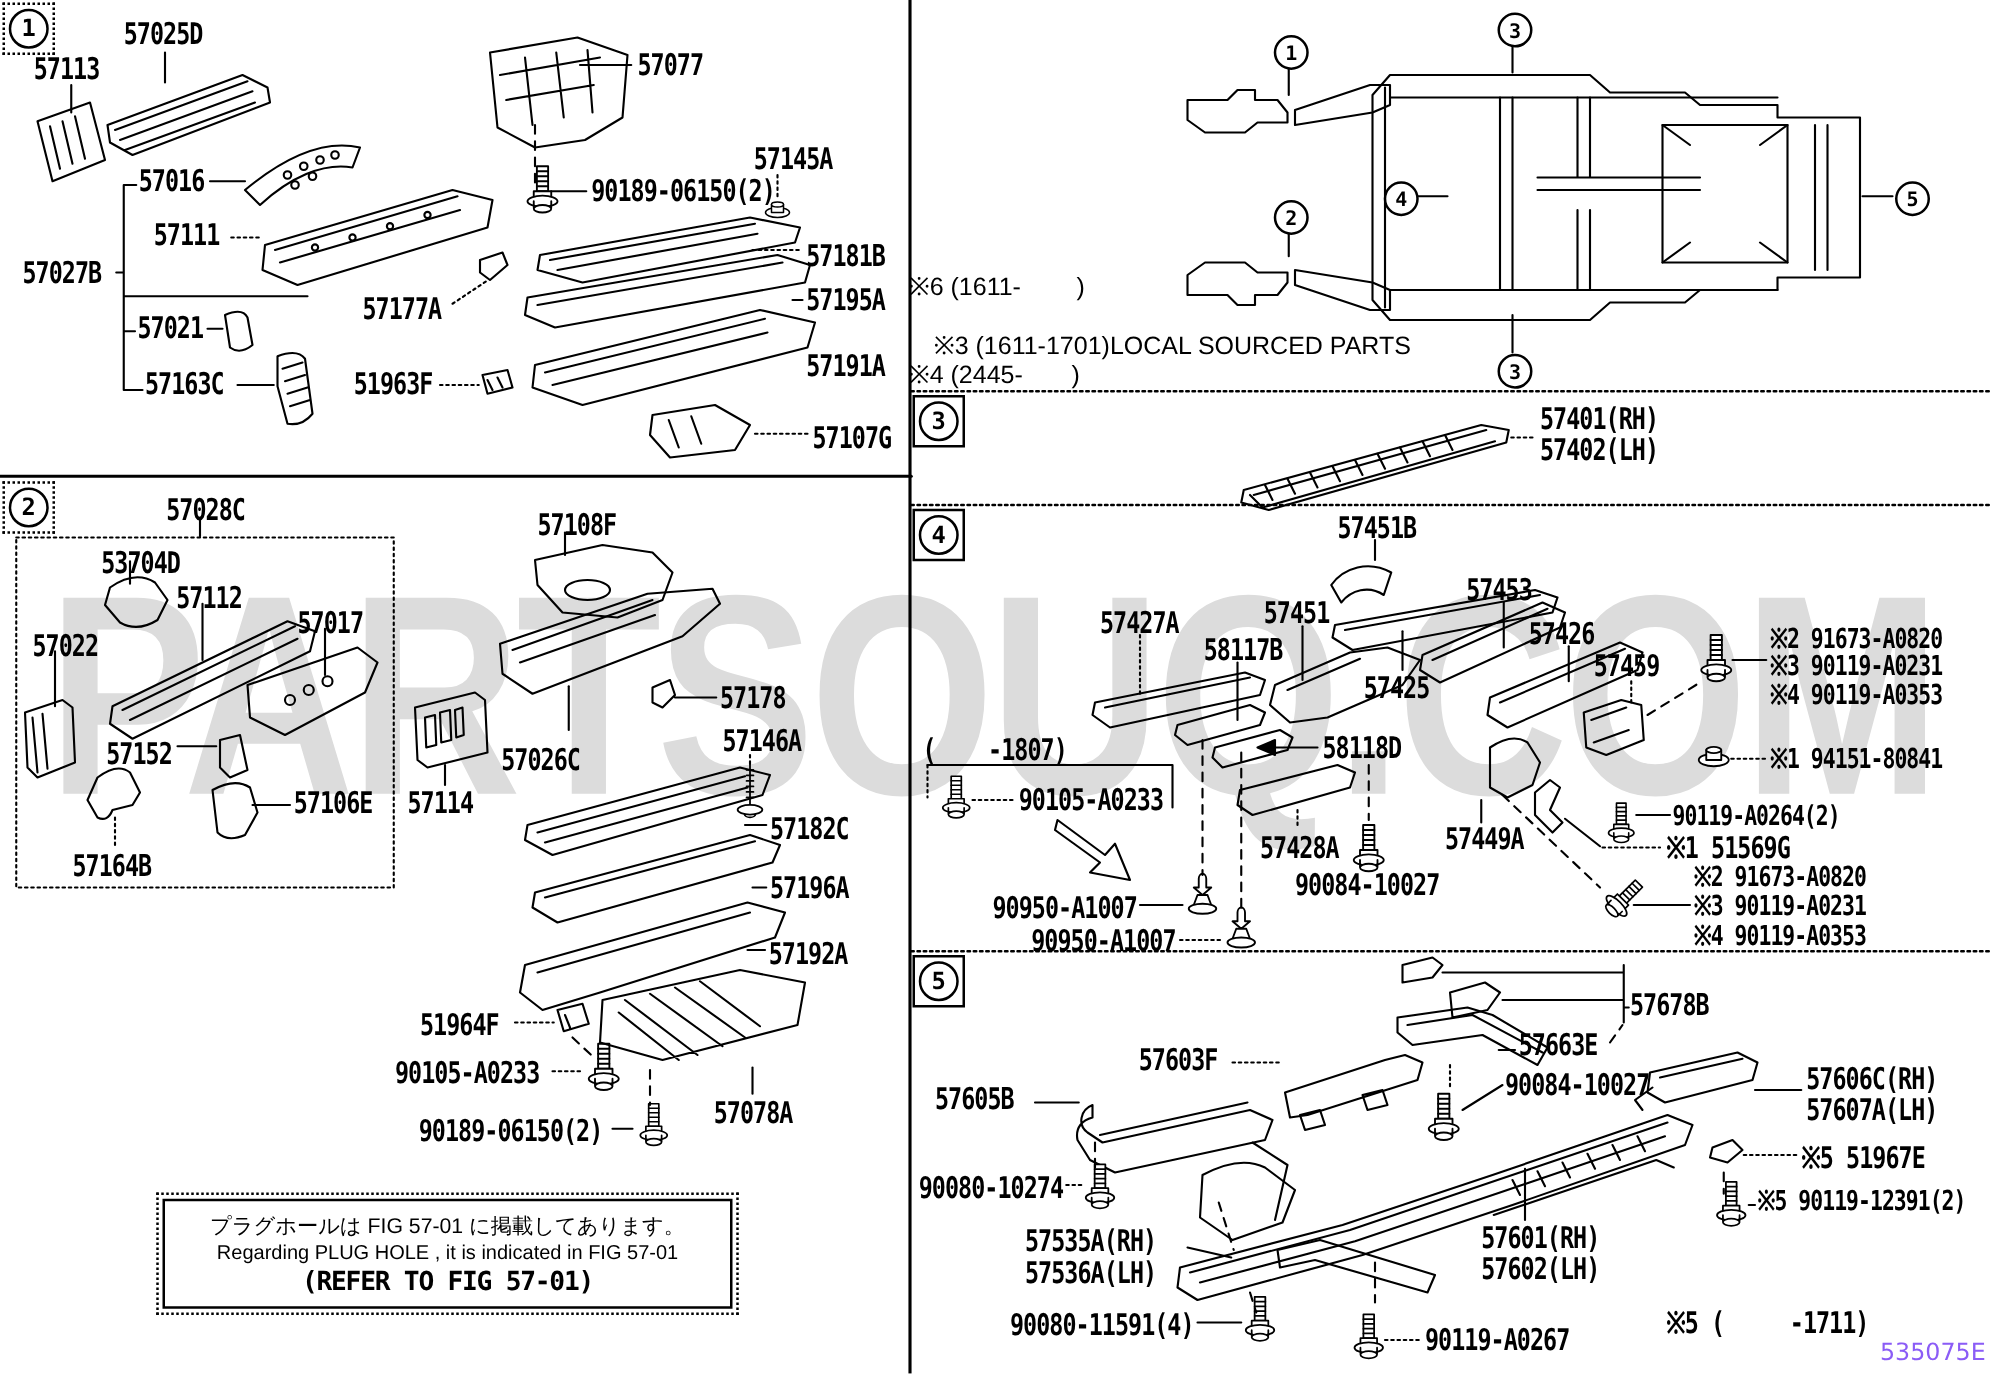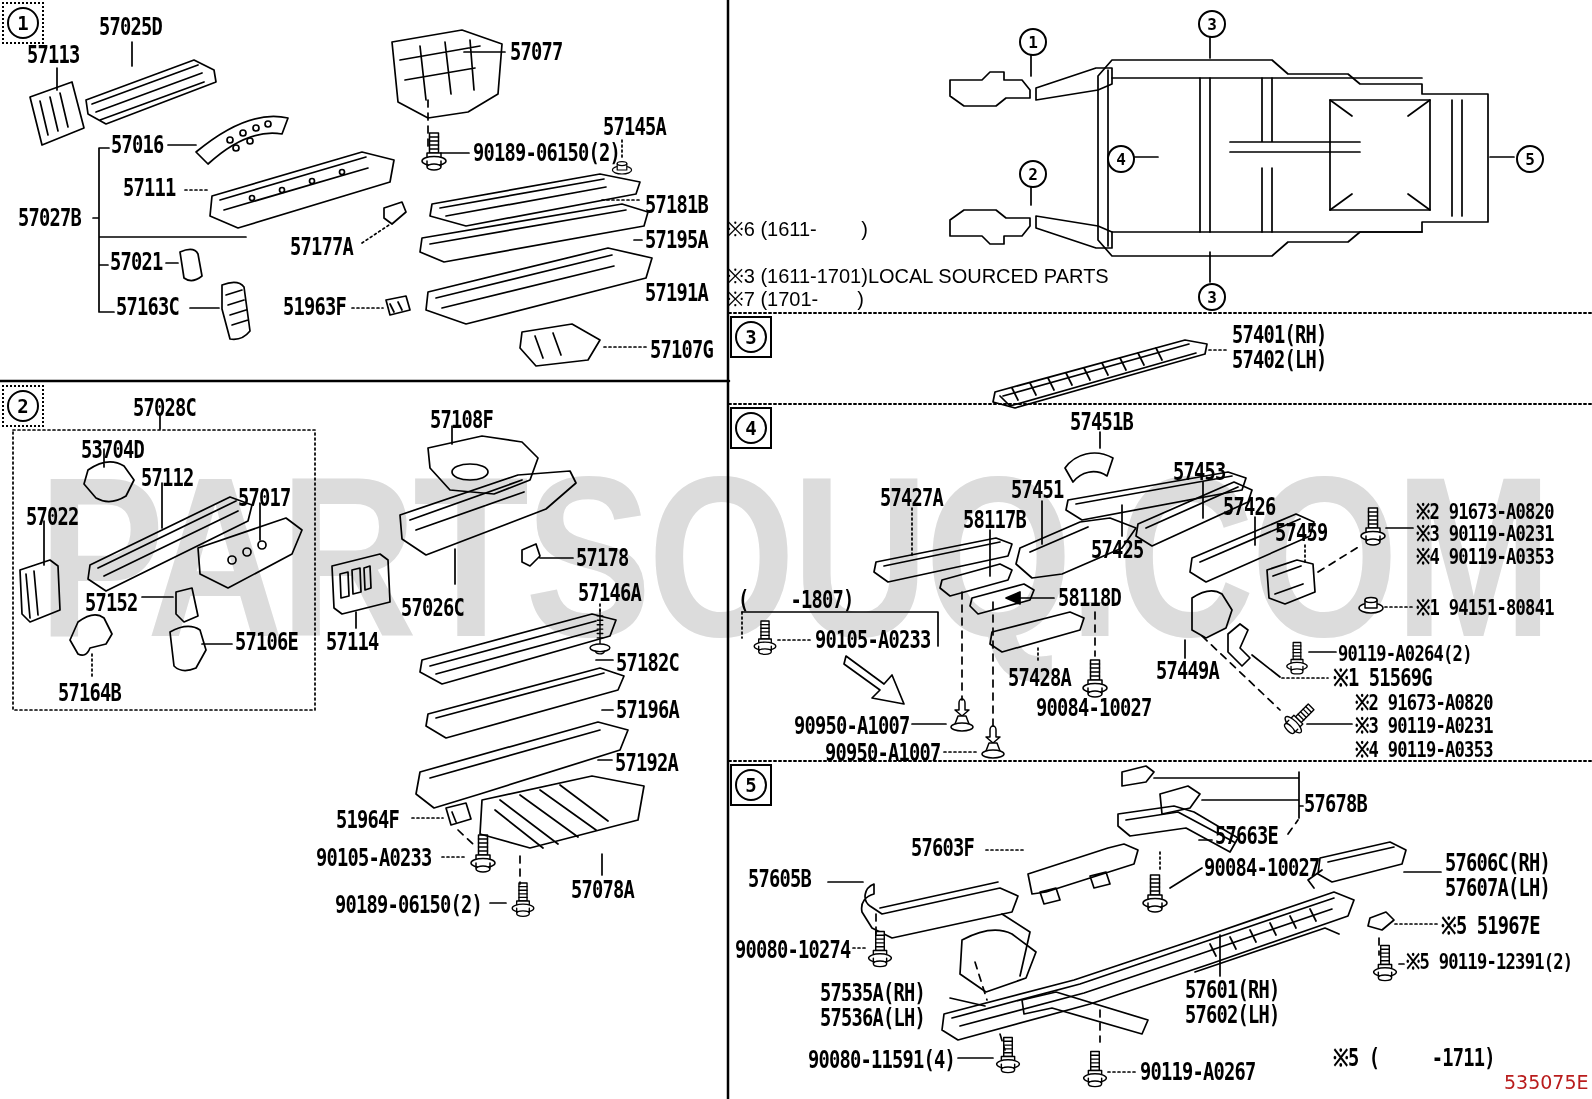--- a/index.html
+++ b/index.html
@@ -25,21 +25,21 @@
                display:flex;align-items:center;justify-content:center;
                font:700 19px "DejaVu Sans Mono",monospace;}
   .refbox{position:absolute;left:130px;top:959px;width:452px;height:84px;z-index:2;
           border:2px solid #000;outline:2px dotted #000;outline-offset:3px;
           display:flex;flex-direction:column;align-items:center;justify-content:center;
           text-align:center;background:transparent;}
   .rb-jp{font:400 17px "Liberation Sans",sans-serif;}
   .rb-en{font:400 16px "Liberation Sans",sans-serif;margin-top:2px;}
   .rb-ref{font:700 21px "DejaVu Sans Mono",monospace;letter-spacing:-1px;margin-top:1px;}
   #diagcode{position:absolute;left:1504px;top:1071px;z-index:2;
-            font:400 19px "DejaVu Sans",sans-serif;color:#b91c1c;}
+            font:400 19px "DejaVu Sans",sans-serif;color:#8b5cf6;}
 </style>
 </head>
 <body>
 
 <div id="stage">
 
   <div id="watermark">PARTSOUQ.COM</div>
 
   <svg class="art" width="1592" height="1099" viewBox="0 0 1592 1099">
     <defs>
@@ -314,22 +314,22 @@
       <div class="plabel" style="left: 326px; top: 630px;">57114</div>
       <div class="plabel" style="left: 616px; top: 651px;">57182C</div>
       <div class="plabel" style="left: 58px; top: 681px;">57164B</div>
       <div class="plabel" style="left: 616px; top: 698px;">57196A</div>
       <div class="plabel" style="left: 615px; top: 751px;">57192A</div>
       <div class="plabel" style="left: 336px; top: 808px;">51964F</div>
       <div class="plabel" style="left: 316px; top: 846px;">90105-A0233</div>
       <div class="plabel" style="left: 571px; top: 878px;">57078A</div>
       <div class="plabel" style="left: 335px; top: 893px;">90189-06150(2)</div>
       <div class="plabel sans" style="left: 727px; top: 215px;">※6 (1611-        )</div>
-      <div class="plabel sans" style="left: 727px; top: 262px;">※3 (1611-1701)LOCAL SOURCED PARTS</div>
-      <div class="plabel sans" style="left: 727px; top: 285px;">※7 (1701-       )</div>
+      <div class="plabel sans" style="left: 727px; top: 262px; padding-left: 20px;">※3 (1611-1701)LOCAL SOURCED PARTS</div>
+      <div class="plabel sans" style="left: 727px; top: 285px;">※4 (2445-       )</div>
       <div class="plabel" style="left: 1232px; top: 323px;">57401(RH)</div>
       <div class="plabel" style="left: 1232px; top: 348px;">57402(LH)</div>
       <div class="plabel" style="left: 1070px; top: 410px;">57451B</div>
       <div class="plabel" style="left: 1173px; top: 460px;">57453</div>
       <div class="plabel" style="left: 880px; top: 486px;">57427A</div>
       <div class="plabel" style="left: 1011px; top: 478px;">57451</div>
       <div class="plabel" style="left: 963px; top: 508px;">58117B</div>
       <div class="plabel" style="left: 1223px; top: 495px;">57426</div>
       <div class="plabel" style="left: 1275px; top: 521px;">57459</div>
       <div class="plabel" style="left: 1091px; top: 538px;">57425</div>
@@ -383,16 +383,21 @@
         <span>3</span>
       </div>
       <div class="marker" style="left: 730px; top: 407px;">
         <span>4</span>
       </div>
       <div class="marker" style="left: 730px; top: 764px;">
         <span>5</span>
       </div>
     </div>
 
+  <div class="refbox">
+    <div class="rb-jp">プラグホールは FIG  57-01 に掲載してあります。</div>
+    <div class="rb-en">Regarding  PLUG  HOLE , it is indicated in FIG  57-01</div>
+    <div class="rb-ref">(REFER TO FIG 57-01)</div>
+  </div>
 
   <div id="diagcode">535075E</div>
 
 </div>
 
 </body></html>

